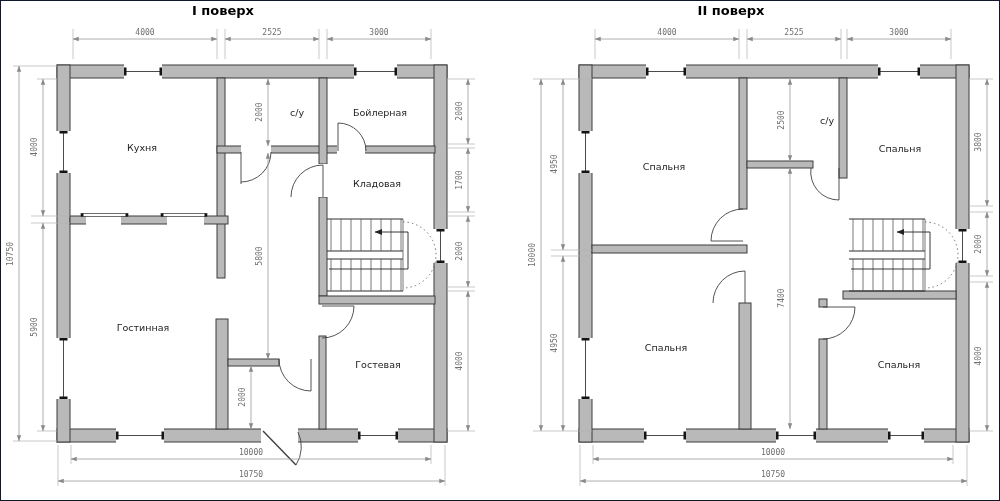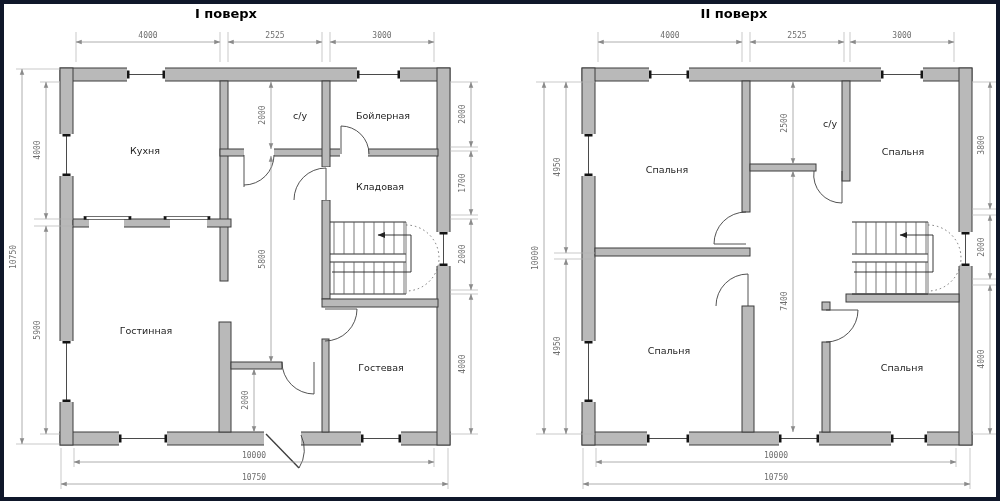--- a/index.html
+++ b/index.html
@@ -1,16 +1,16 @@
 <!DOCTYPE html>
 <html><head>
 <meta charset="utf-8">
 <style>
   html,body{margin:0;padding:0;background:#fff;}
-  #canvas{position:relative;width:1000px;height:501px;background:#ffffff;box-sizing:border-box;border:4px solid #0f172a;overflow:hidden;}
+  #canvas{position:relative;width:1000px;height:501px;background:#ffffff;box-sizing:border-box;border:1px solid #0f172a;overflow:hidden;}
   svg{display:block;}
   text{text-anchor:middle;}
   .wall{fill:#b9b9b9;stroke:#3c3c3c;stroke-width:1;}
   .cut{fill:#ffffff;stroke:none;}
   .winline{stroke:#4a4a4a;stroke-width:1;}
   .tick{fill:#141414;stroke:none;}
   .door{stroke:#3f3f3f;stroke-width:0.9;fill:none;}
   .bar{fill:#ffffff;stroke:#333;stroke-width:0.7;}
   .stair{stroke:#555;stroke-width:0.8;fill:none;}
   .rail{stroke:#2e2e2e;stroke-width:1.1;fill:none;}

